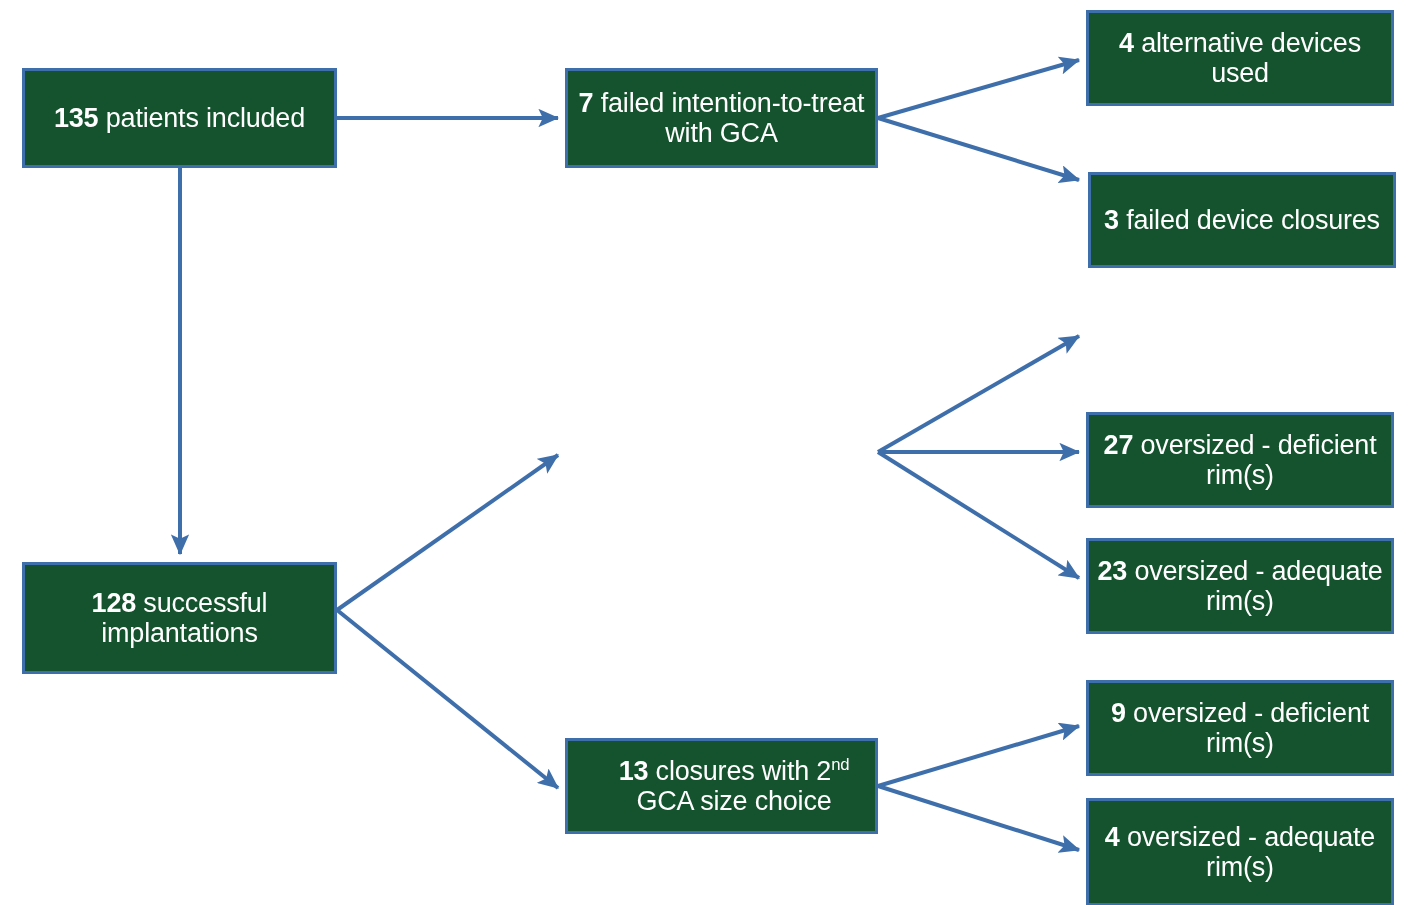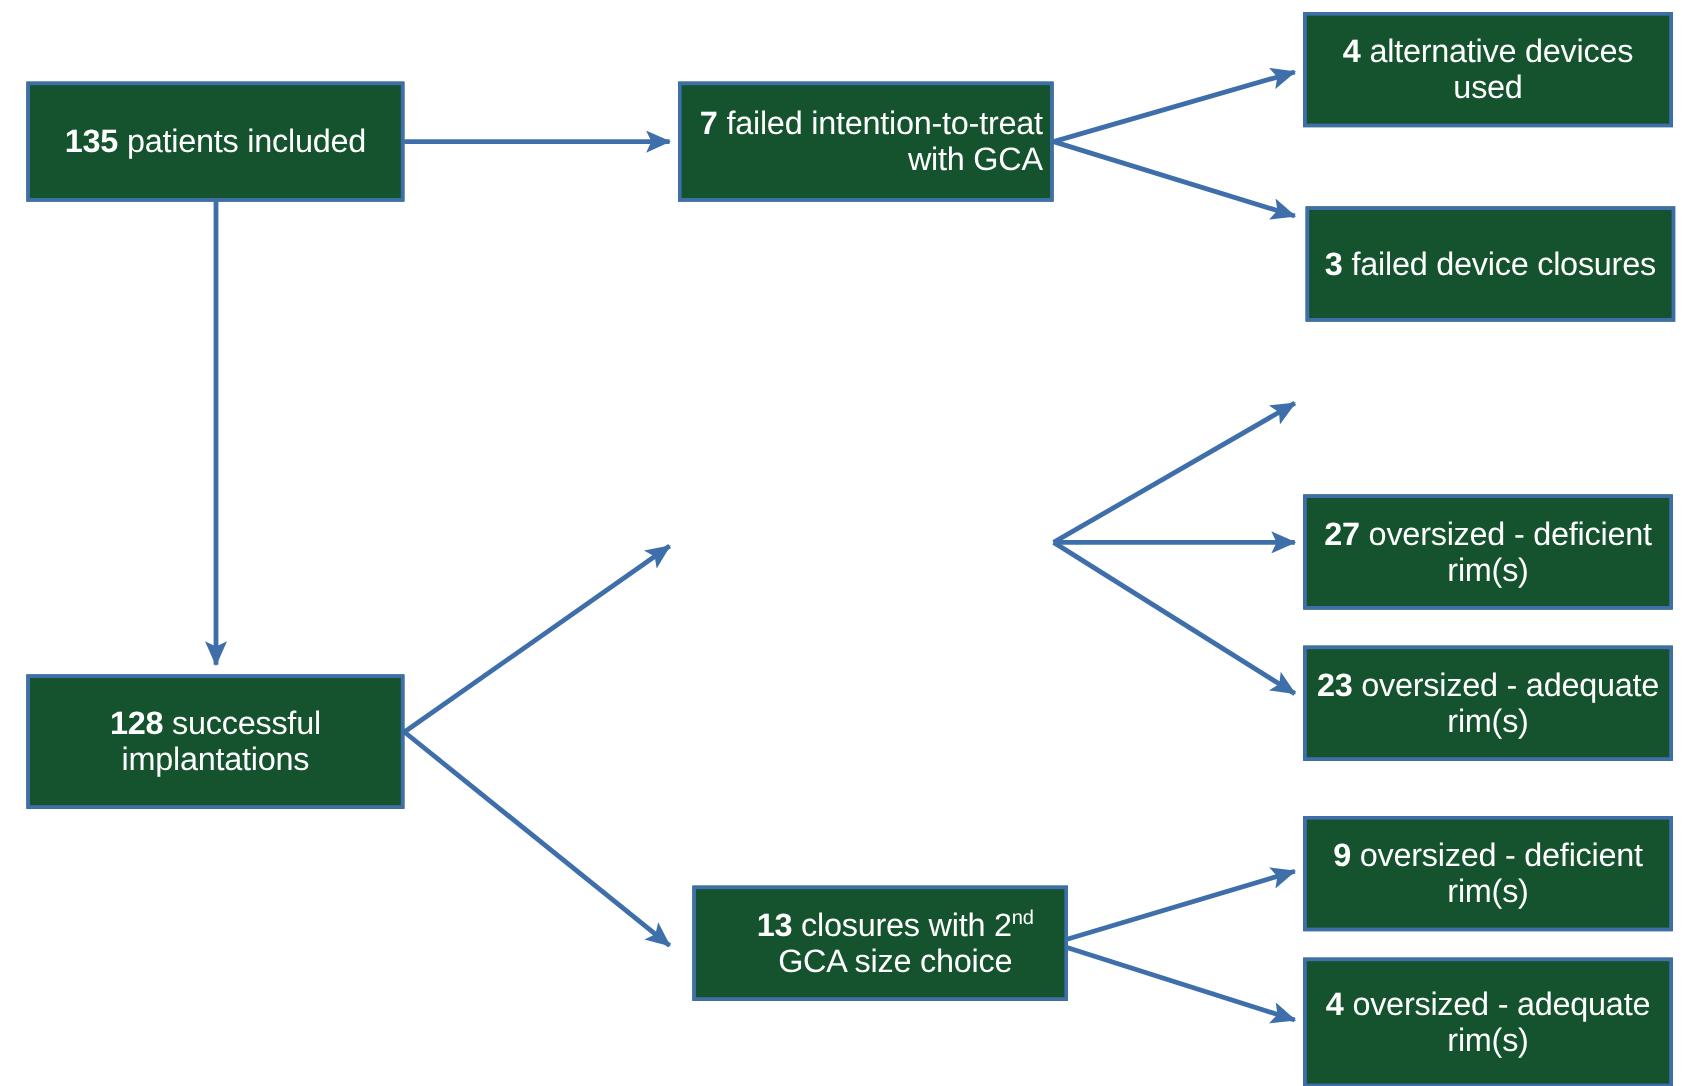--- a/index.html
+++ b/index.html
@@ -51,29 +51,29 @@
   .node .num {
     font-weight: 700;
   }
   .node sup {
     font-size: 0.62em;
     vertical-align: super;
     line-height: 0;
   }
   
   #node-root        { left: 22px;   top: 68px;  width: 315px; height: 100px; }
-  #node-failed-itt  { left: 565px;  top: 68px;  width: 313px; height: 100px; text-align: right; }
+  #node-failed-itt  { left: 565px;  top: 68px;  width: 313px; height: 100px; }
   #node-alt-devices { left: 1086px; top: 10px;  width: 308px; height: 96px;  }
   #node-failed-clos { left: 1088px; top: 130px; width: 308px; height: 96px; margin-top: 42px;  }
   #node-success     { left: 22px;   top: 562px; width: 315px; height: 112px;  }
   #node-first-gca   { left: 565px;  top: 404px; width: 313px; height: 96px;  }
   #node-sized-rec   { left: 1086px; top: 286px; width: 308px; height: 96px;  }
   #node-over-def-27 { left: 1086px; top: 412px; width: 308px; height: 96px;  }
   #node-over-adq-23 { left: 1086px; top: 538px; width: 308px; height: 96px;  }
-  #node-second-gca  { left: 577px;  top: 738px; width: 313px; height: 96px; padding-left: 31px;  }
+  #node-second-gca  { left: 565px;  top: 738px; width: 313px; height: 96px; padding-left: 31px;  }
   #node-over-def-9  { left: 1086px; top: 680px; width: 308px; height: 96px;  }
   #node-over-adq-4  { left: 1086px; top: 798px; width: 308px; height: 108px;  }
 </style>
 </head>
 <body>
 
 <div id="flow-canvas">
 
   <svg id="connector-layer" viewBox="0 0 1417 905" width="1417" height="905" xmlns="http://www.w3.org/2000/svg">
     <defs>

